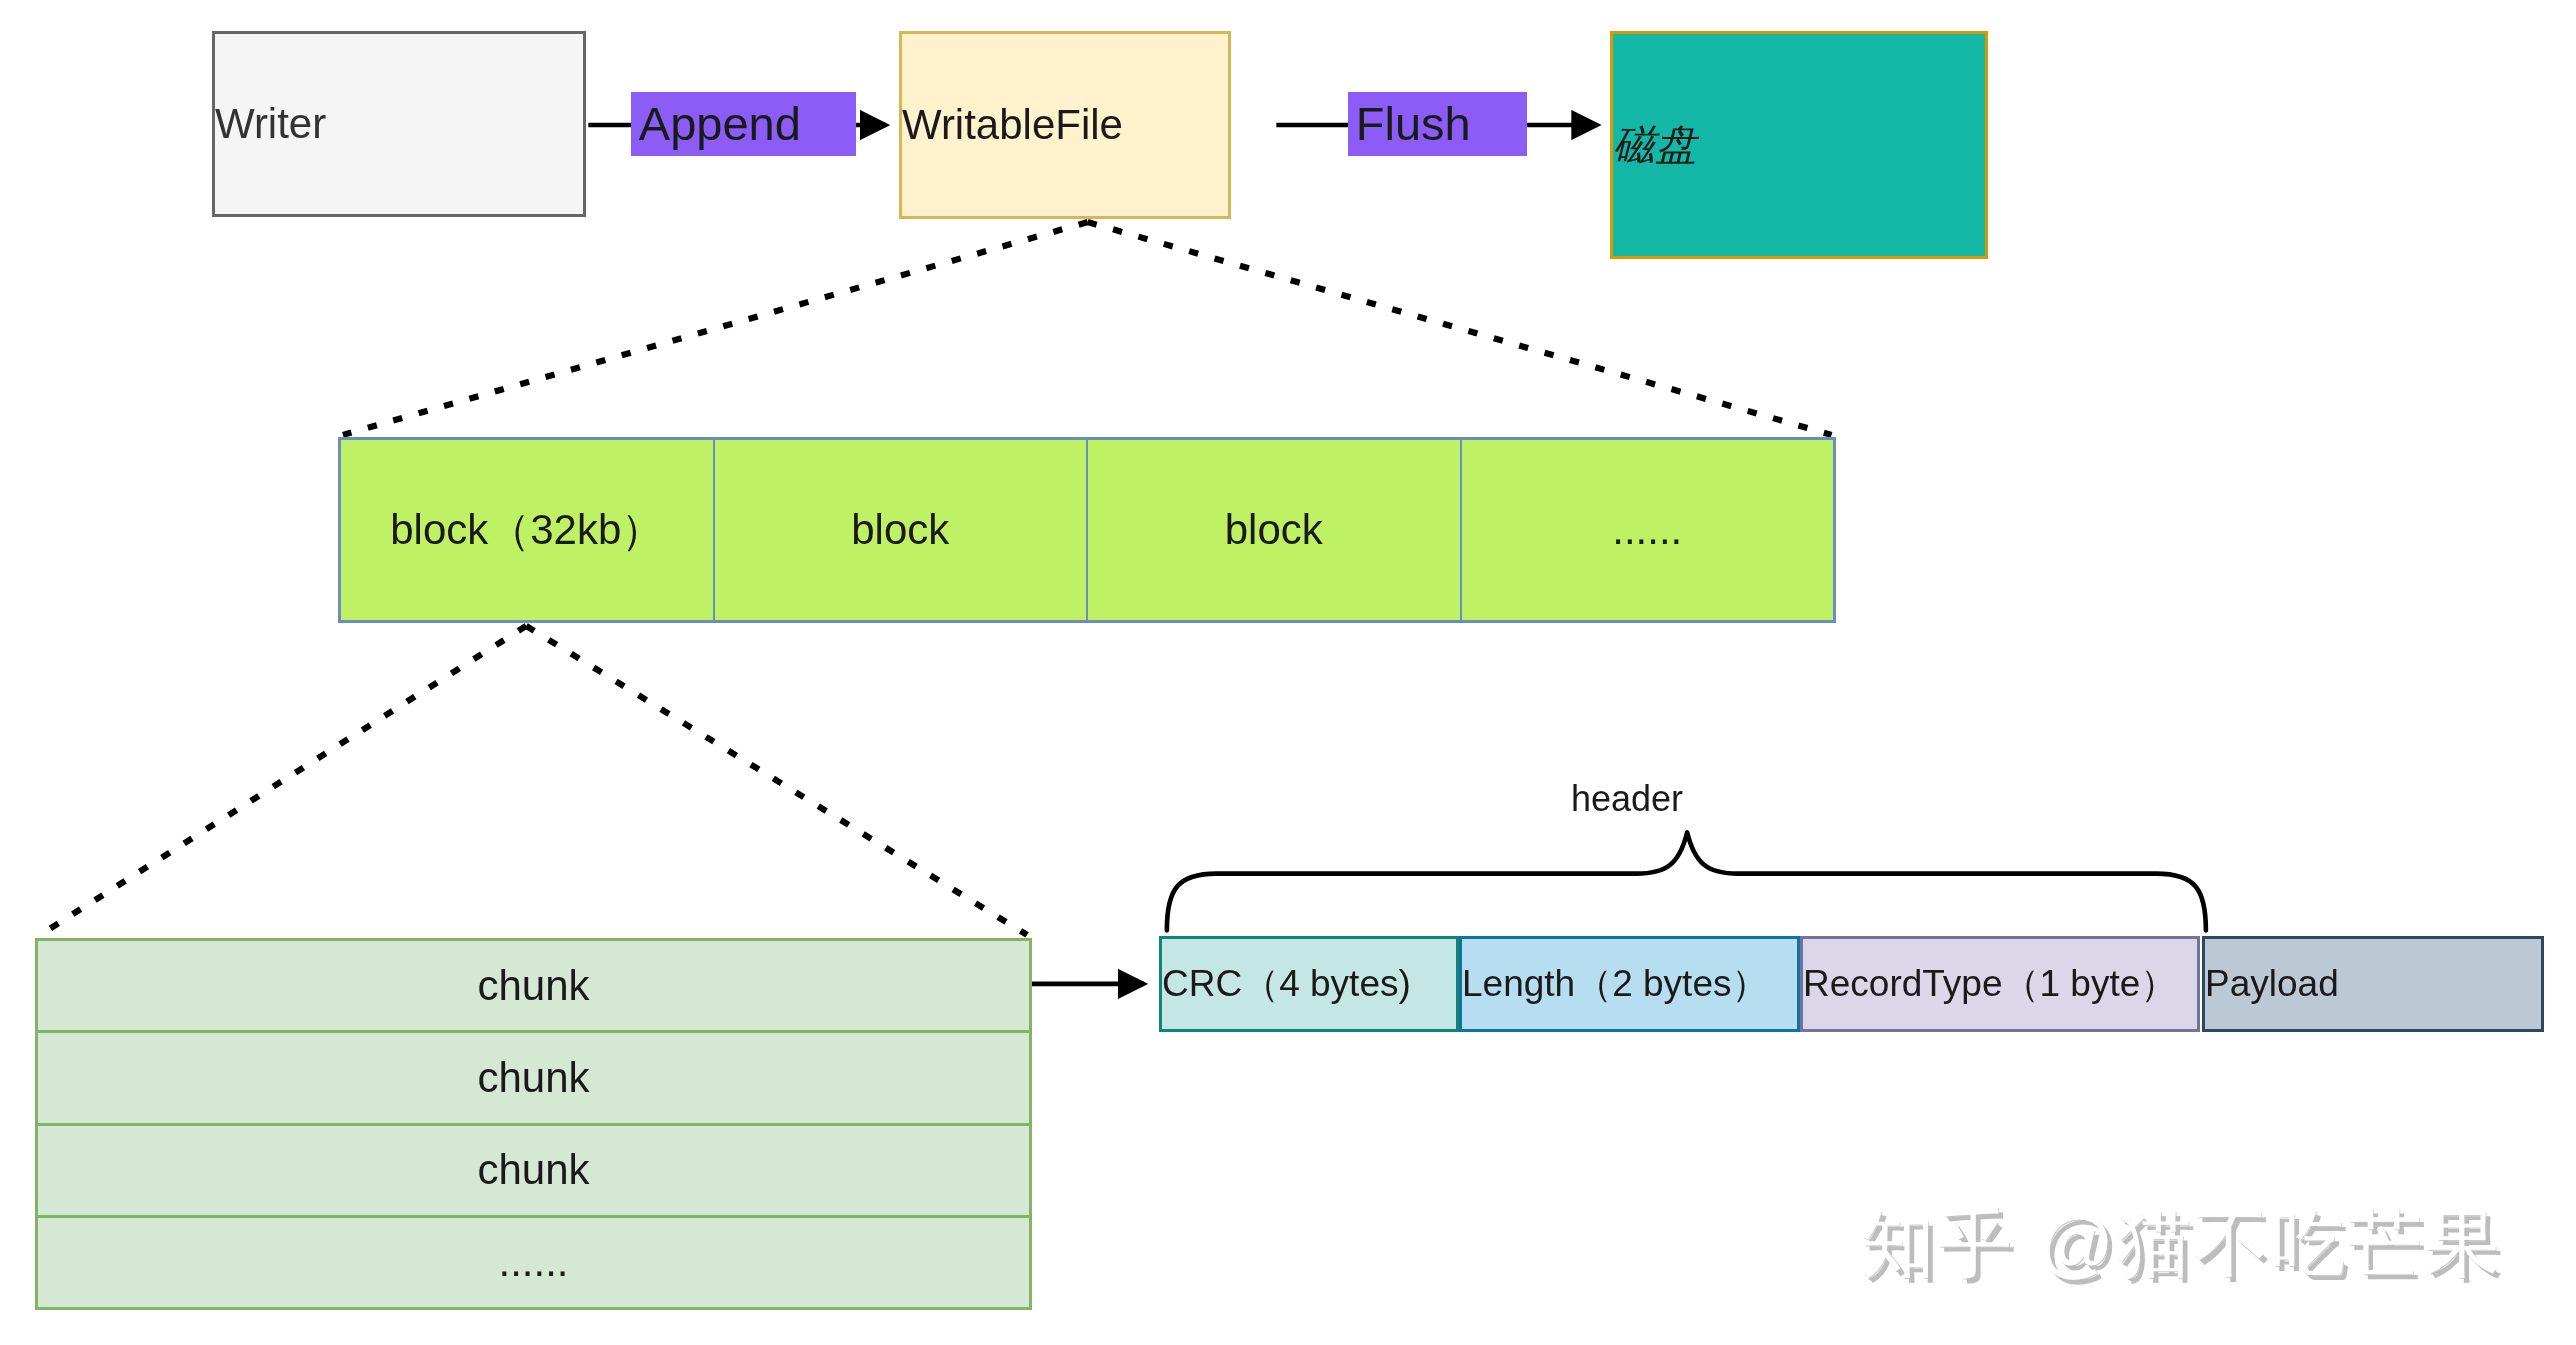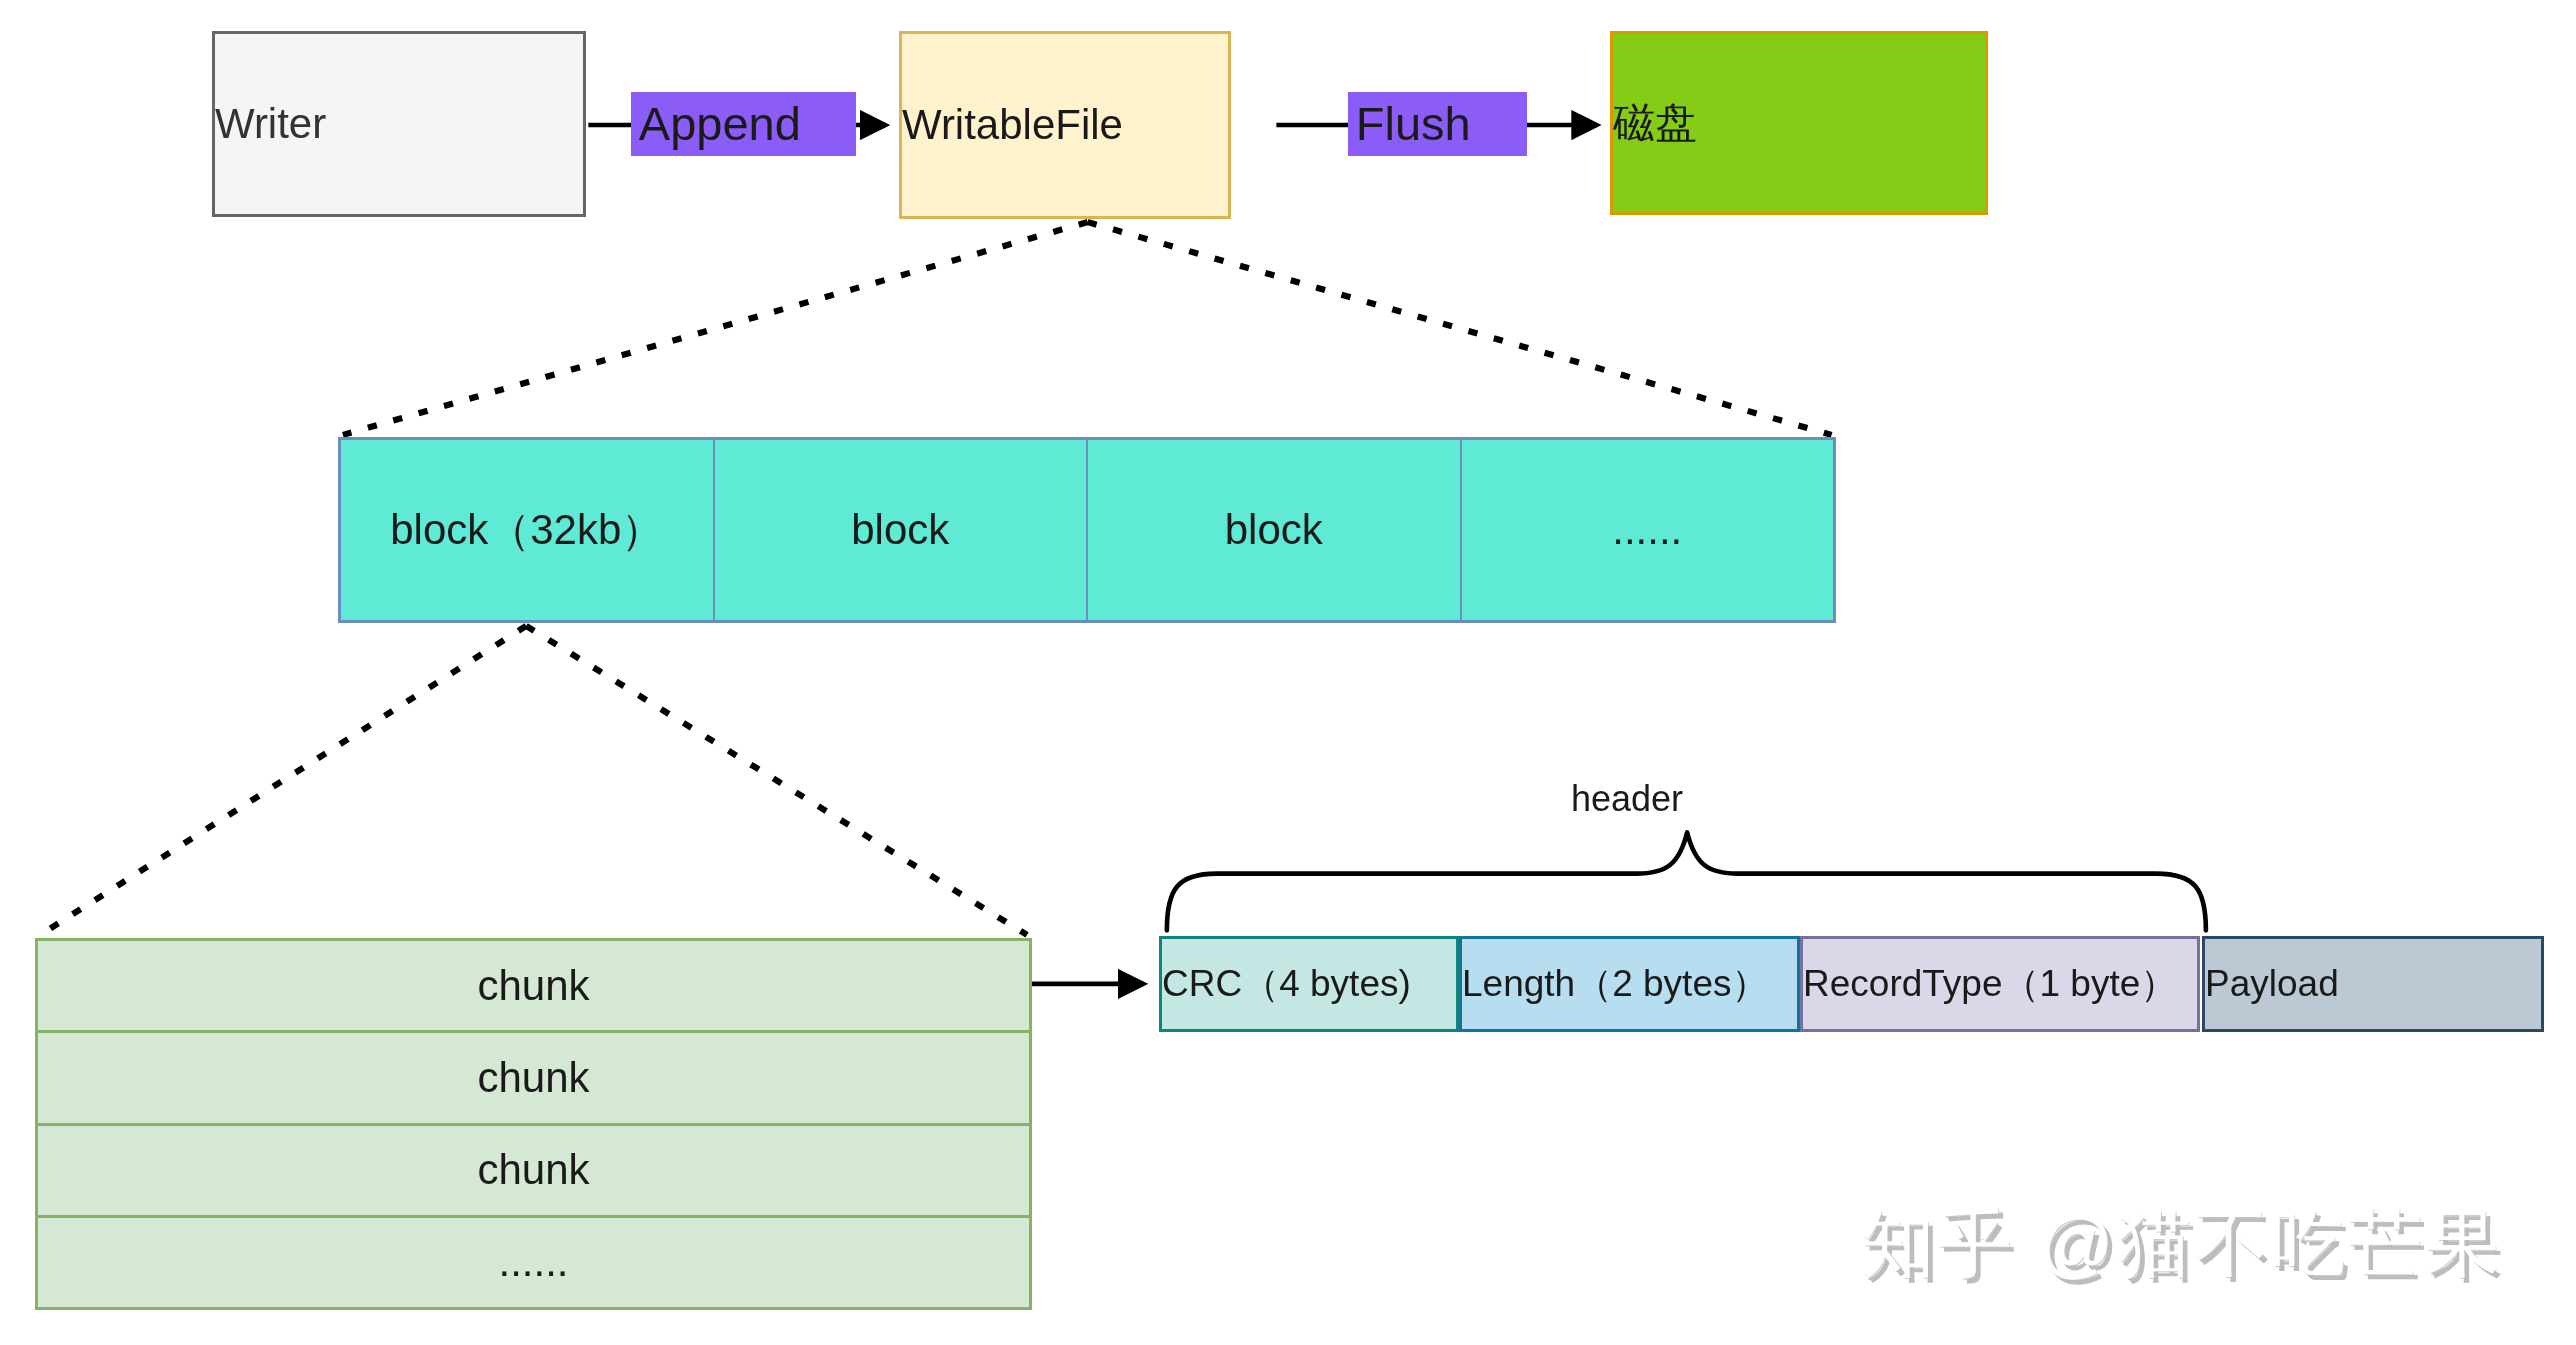--- a/index.html
+++ b/index.html
@@ -7,29 +7,29 @@
   #stage{position:relative;width:2576px;height:1345px;background:#ffffff;overflow:hidden;}
 
   
   .abs{position:absolute;box-sizing:border-box;}
   .center{display:flex;align-items:center;justify-content:flex-start;text-align:center;}
 
   
   .node-box{font-size:42px;z-index:3;}
   .writer-box{left:212px;top:31px;width:374px;height:186px;background:#f5f5f5;border:3.9px solid #666666;color:#333333;}
   .writablefile-box{left:899px;top:31px;width:332px;height:188px;background:#fff2cc;border:3.9px solid #d6b656;}
-  .disk-box{left:1610px;top:31px;width:378px;height:184px;background:#84cc16;border:3.9px solid #d79b00;}
+  .disk-box{left:1610px;top:31px;width:378px;height:228px;background:#14b8a6;border:3.9px solid #d79b00;font-style:italic;}
 
   
   .edge-label{z-index:4;background:#8b5cf6;font-size:47px;line-height:64px;height:64px;padding:0 7.8px;}
   .append-label{left:631px;top:92px;width:225px;}
   .flush-label{left:1348px;top:92px;width:179px;}
 
   
-  .block-row{left:338px;top:437px;width:1498px;height:186px;background:#5eead4;border:3.1px solid #6c8ebf;display:flex;z-index:3;}
+  .block-row{left:338px;top:437px;width:1498px;height:186px;background:#bef264;border:3.1px solid #6c8ebf;display:flex;z-index:3;}
   .block-cell{flex:1;border-left:2.3px solid #6c8ebf;display:flex;align-items:center;justify-content:center;font-size:42px;}
   .block-cell:first-child{border-left:none;}
 
   
   .chunk-stack{left:35px;top:938px;width:997px;height:372px;background:#d5e8d4;border:3.1px solid #82b366;display:flex;flex-direction:column;z-index:3;}
   .chunk-row{flex:1;border-top:3.1px solid #82b366;display:flex;align-items:center;justify-content:center;font-size:42px;}
   .chunk-row:first-child{border-top:none;}
 
   
   .record-cell{top:936px;height:96px;font-size:37px;z-index:3;}

